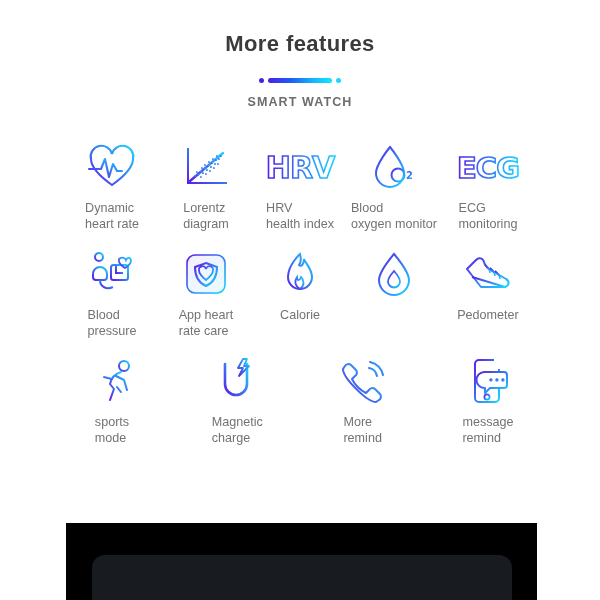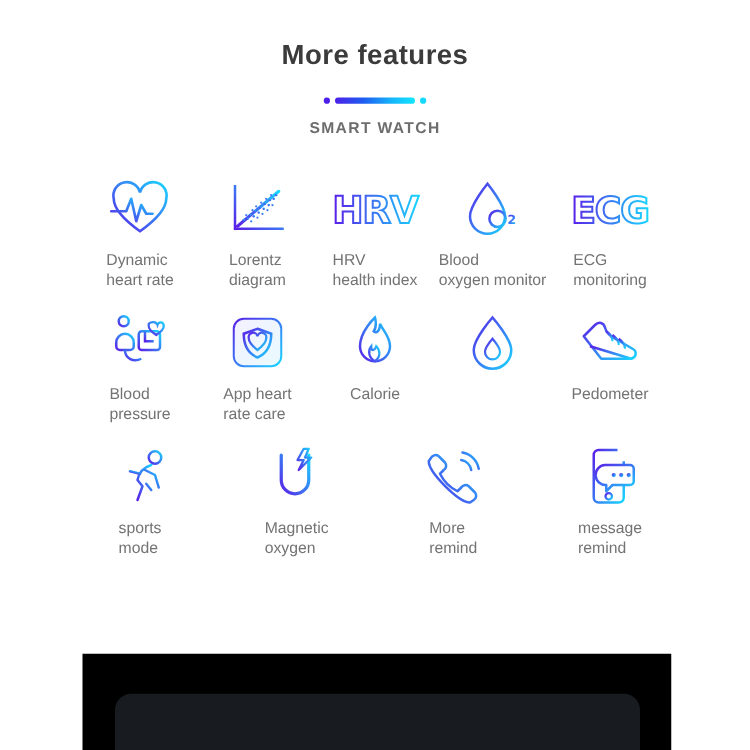--- a/index.html
+++ b/index.html
@@ -391,21 +391,21 @@
                   <stop offset="1" stop-color="#18d6ff"></stop>
             </linearGradient>
               </defs>
             <path d="M9 6 L9 26 A11 11 0 0 0 31 26 L31 6" fill="none" stroke="url(#g13)" stroke-width="2.6" stroke-linecap="round"></path>
             <line x1="9" y1="16" x2="17" y2="16" stroke="url(#g13)" stroke-width="2.6"></line>
             <line x1="23" y1="16" x2="31" y2="16" stroke="url(#g13)" stroke-width="2.6"></line>
             <path d="M27 1 L22 10 L27 10 L23 18 L33 8 L28 8 L31 1 Z" fill="none" stroke="url(#g13)" stroke-width="1.8" stroke-linejoin="round"></path>
           </svg>
         </div>
         <div class="feature-label">Magnetic
-oxygen</div>
+charge</div>
       </div>
 
       <div class="feature">
         <div class="feature-icon">
           <svg width="48" height="46" viewBox="0 0 48 46">
             <defs>
                 <linearGradient id="g14" x1="0" y1="1" x2="1" y2="0">
               <stop offset="0" stop-color="#5a1fe8"></stop>
                   <stop offset="1" stop-color="#18d6ff"></stop>
             </linearGradient>

